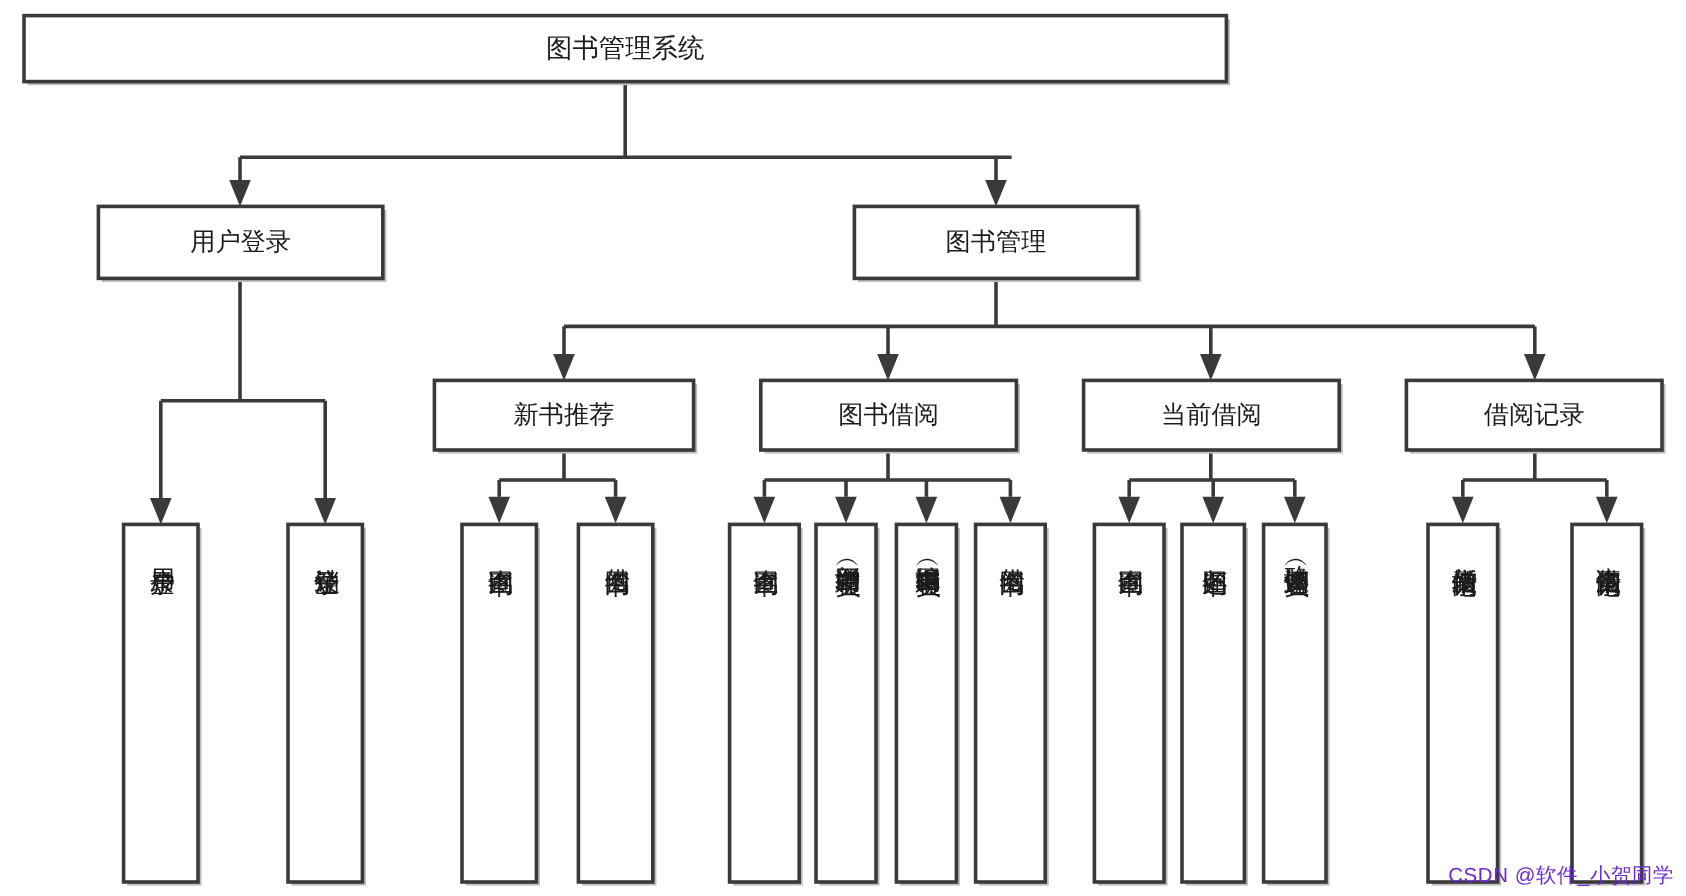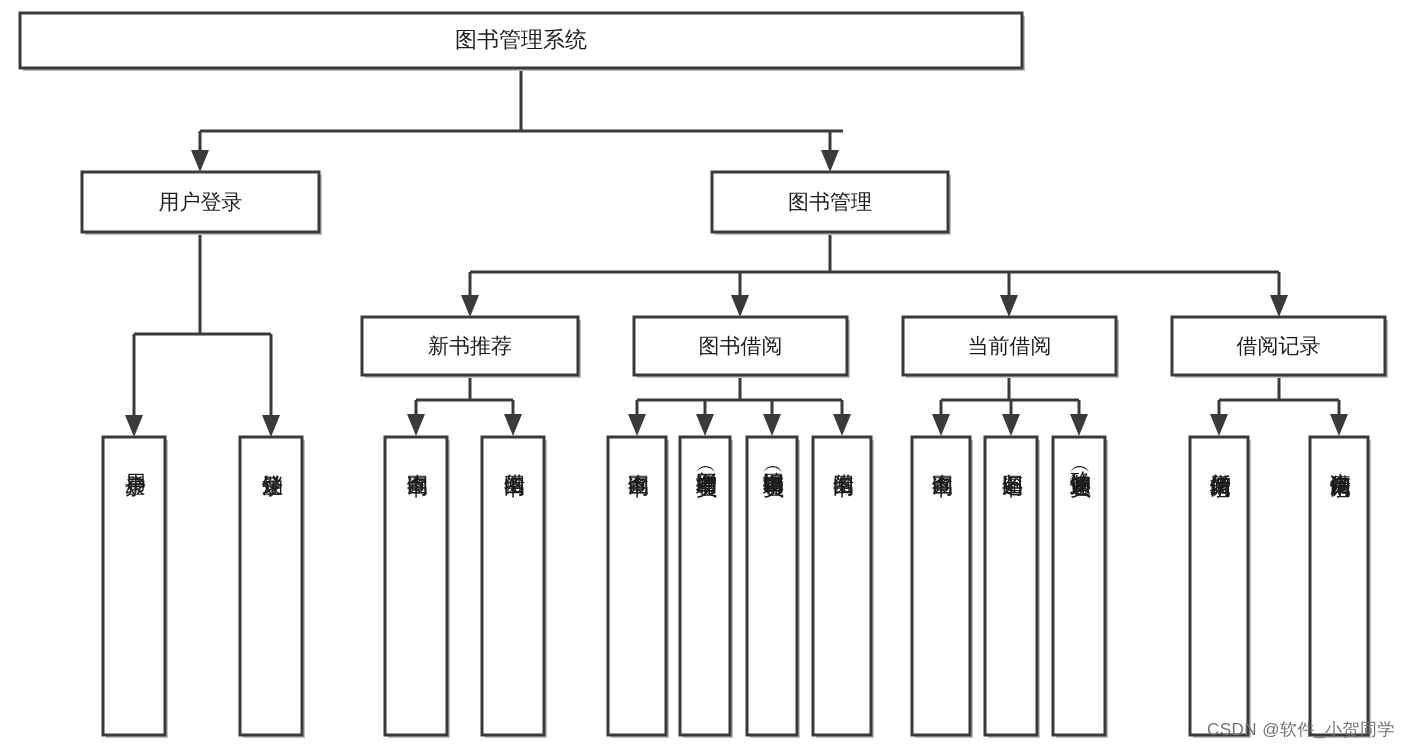--- a/index.html
+++ b/index.html
@@ -62,21 +62,21 @@
   }
   .title-label {
     font-size: 22px;
   }
   .watermark {
     position: absolute;
     right: 10px;
     bottom: 6px;
     font-family: "Liberation Sans", "DejaVu Sans", sans-serif;
     font-size: 17px;
-    color: #737373;
+    color: #6d28d9;
     white-space: nowrap;
     pointer-events: none;
     letter-spacing: 0.5px;
   }
 </style>
 </head>
 <body>
 
 <div id="diagram-root">
   <svg class="flowchart" viewBox="0 0 1405 747" xmlns="http://www.w3.org/2000/svg">

